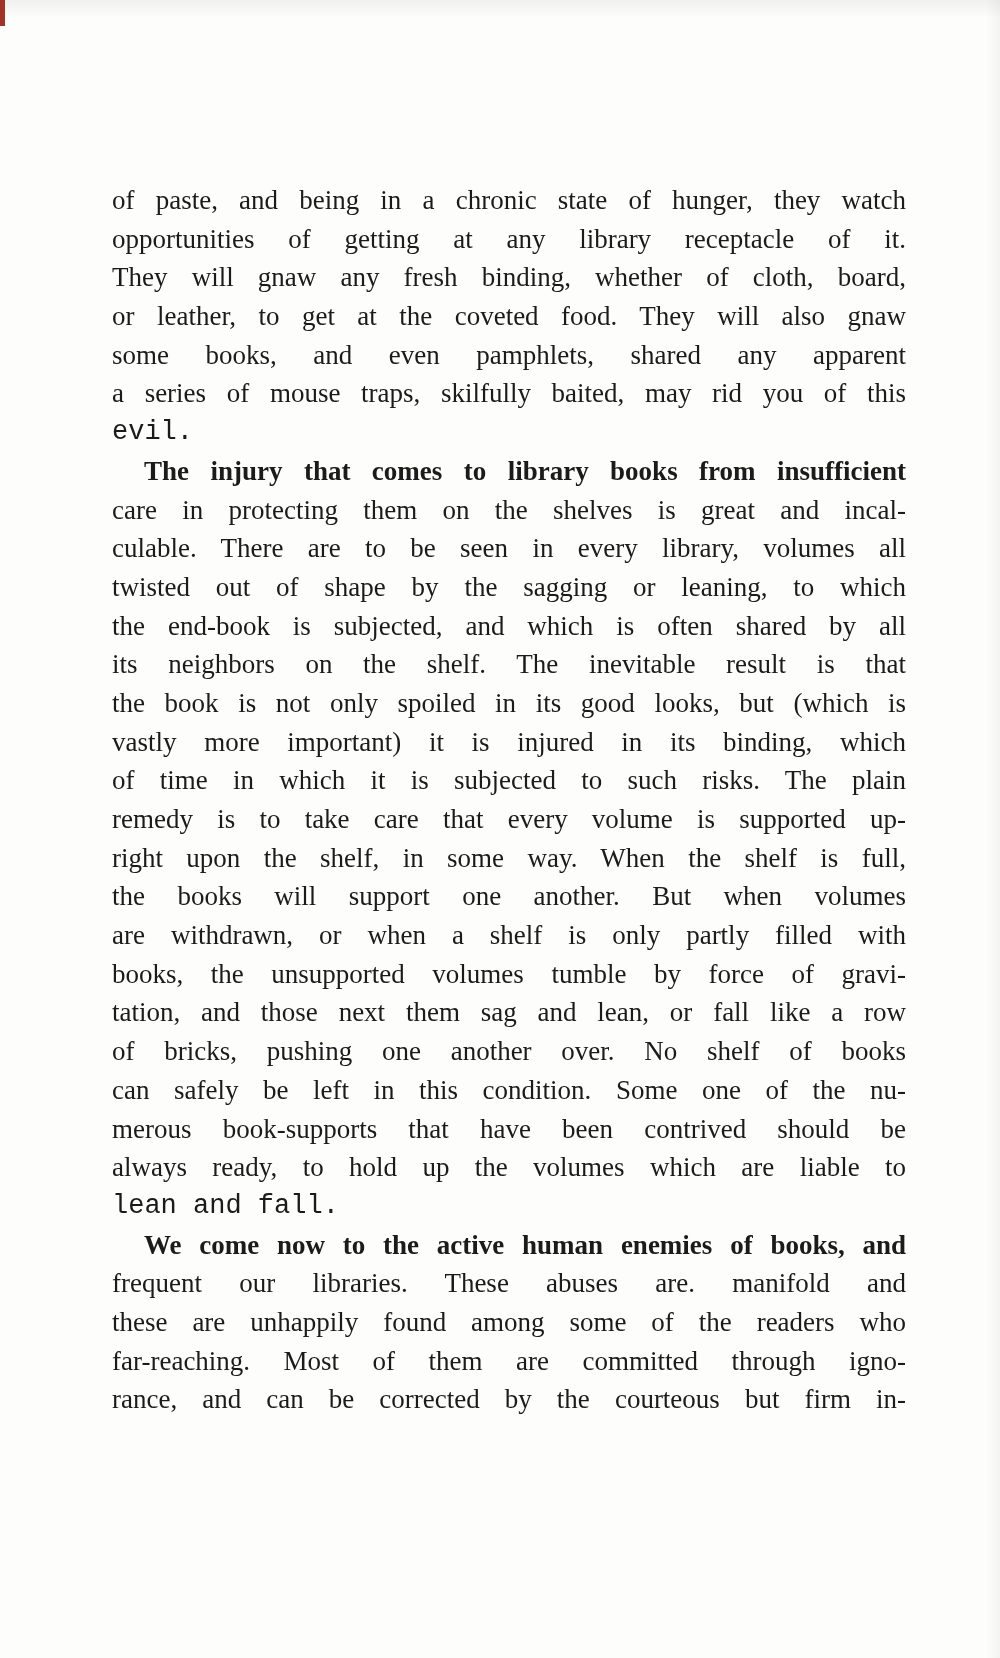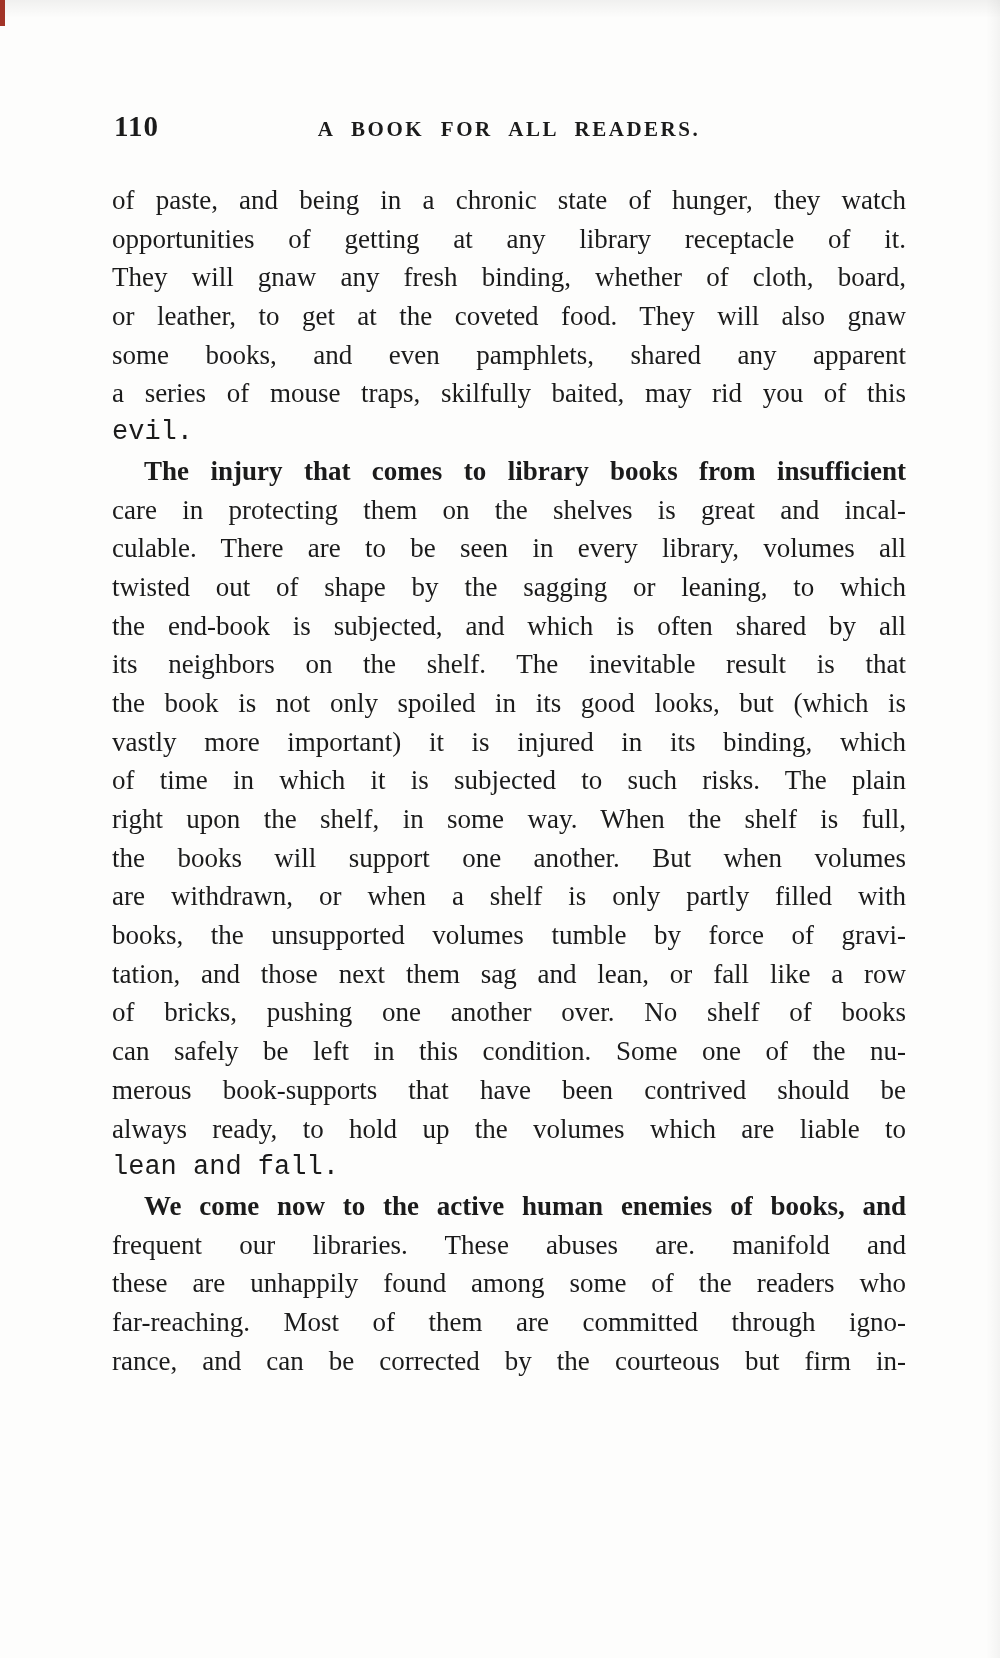--- a/index.html
+++ b/index.html
@@ -88,24 +88,20 @@
     text-indent: 32px;
     font-weight: bold;
   }
 </style>
 </head>
 <body>
 
 <div class="page">
   <div class="artifact-red"></div>
 
-  <div class="header">
-    <div class="page-number">110</div>
-    <div class="running-title">A BOOK FOR ALL READERS.</div>
-  </div>
 
   <div class="page-body">
       <div class="para">
         <div class="line">of paste, and being in a chronic state of hunger, they watch</div>
         <div class="line">opportunities of getting at any library receptacle of it.</div>
         <div class="line">They will gnaw any fresh binding, whether of cloth, board,</div>
         <div class="line">or leather, to get at the coveted food.  They will also gnaw</div>
         <div class="line">some books, and even pamphlets, shared any apparent</div>
         <div class="line">a series of mouse traps, skilfully baited, may rid you of this</div>
         <div class="line no-just">evil.</div>
@@ -113,20 +109,21 @@
       <div class="para indent">
         <div class="line">The injury that comes to library books from insufficient</div>
         <div class="line">care in protecting them on the shelves is great and incal-</div>
         <div class="line">culable.  There are to be seen in every library, volumes all</div>
         <div class="line">twisted out of shape by the sagging or leaning, to which</div>
         <div class="line">the end-book is subjected, and which is often shared by all</div>
         <div class="line">its neighbors on the shelf.  The inevitable result is that</div>
         <div class="line">the book is not only spoiled in its good looks, but (which is</div>
         <div class="line">vastly more important) it is injured in its binding, which</div>
         <div class="line">of time in which it is subjected to such risks.  The plain</div>
+        <div class="line">remedy is to take care that every volume is supported up-</div>
         <div class="line">right upon the shelf, in some way.  When the shelf is full,</div>
         <div class="line">the books will support one another.  But when volumes</div>
         <div class="line">are withdrawn, or when a shelf is only partly filled with</div>
         <div class="line">books, the unsupported volumes tumble by force of gravi-</div>
         <div class="line">tation, and those next them sag and lean, or fall like a row</div>
         <div class="line">of bricks, pushing one another over.  No shelf of books</div>
         <div class="line">can safely be left in this condition.  Some one of the nu-</div>
         <div class="line">merous book-supports that have been contrived should be</div>
         <div class="line">always ready, to hold up the volumes which are liable to</div>
         <div class="line no-just">lean and fall.</div>

